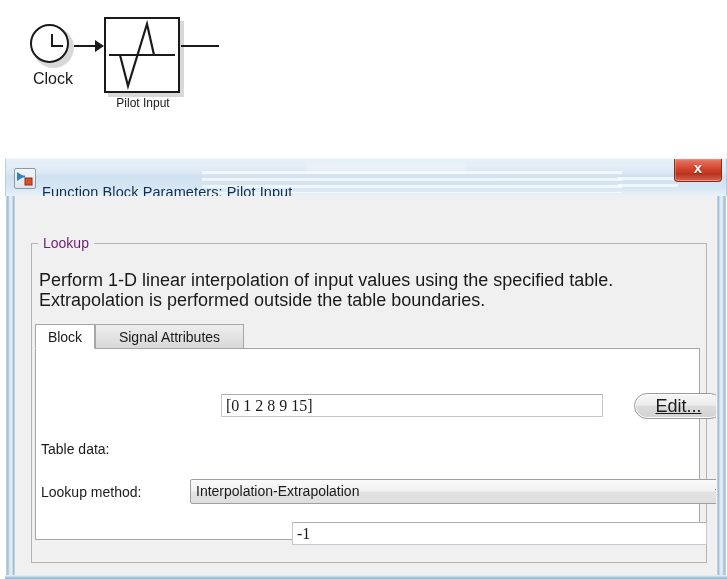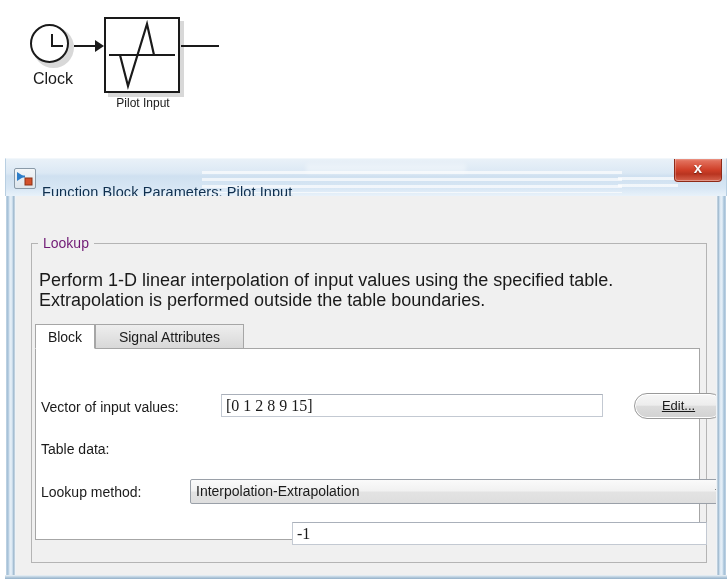--- a/index.html
+++ b/index.html
@@ -356,21 +356,21 @@
   #input-vector   { left: 185px; top: 45px; width: 382px; }
   #edit-button {
     position: absolute;
     left: 598px; top: 44px;
     width: 89px; height: 26px;
     background: linear-gradient(to bottom, #f6f6f6 0%, #ededed 46%, #dcdcdc 52%, #d2d2d2 100%);
     border: 1px solid #9a9a9a;
     border-radius: 13px;
     box-shadow: inset 0 0 0 1px #ffffff;
     box-sizing: border-box;
-    font-size: 13px;
+    font-size: 18px;
     color: #1a1a1a;
     text-align: center;
     line-height: 24px;
     cursor: default;
     text-decoration: underline;
   }
 
   
   #label-table    { left: 5px;   top: 92px; }
   #input-table    { left: 96px;  top: 87px; width: 475px; }
@@ -466,21 +466,20 @@
     <div class="desc-line" id="desc-line-1">Perform 1-D linear interpolation of input values using the specified table.</div>
     <div class="desc-line" id="desc-line-2">Extrapolation is performed outside the table boundaries.</div>
 
     <div id="tabstrip">
       <div class="tab inactive" id="tab-signal-attributes">Signal Attributes</div>
       <div class="tab active" id="tab-main">Block</div>
     </div>
 
     <div id="tab-panel">
 
-      <div class="row-label" id="label-vector">Vector of input values:</div>
       <input class="text-input" id="input-vector" type="text" value="[0 1 2 8 9 15]" style="">
       <div id="edit-button">Edit...</div>
 
       <div class="row-label" id="label-table">Table data:</div>
 
       <div class="row-label" id="label-method">Lookup method:</div>
       <div id="select-method">
         <span>Interpolation-Extrapolation</span>
         <span class="sel-arrow"></span>
       </div>

